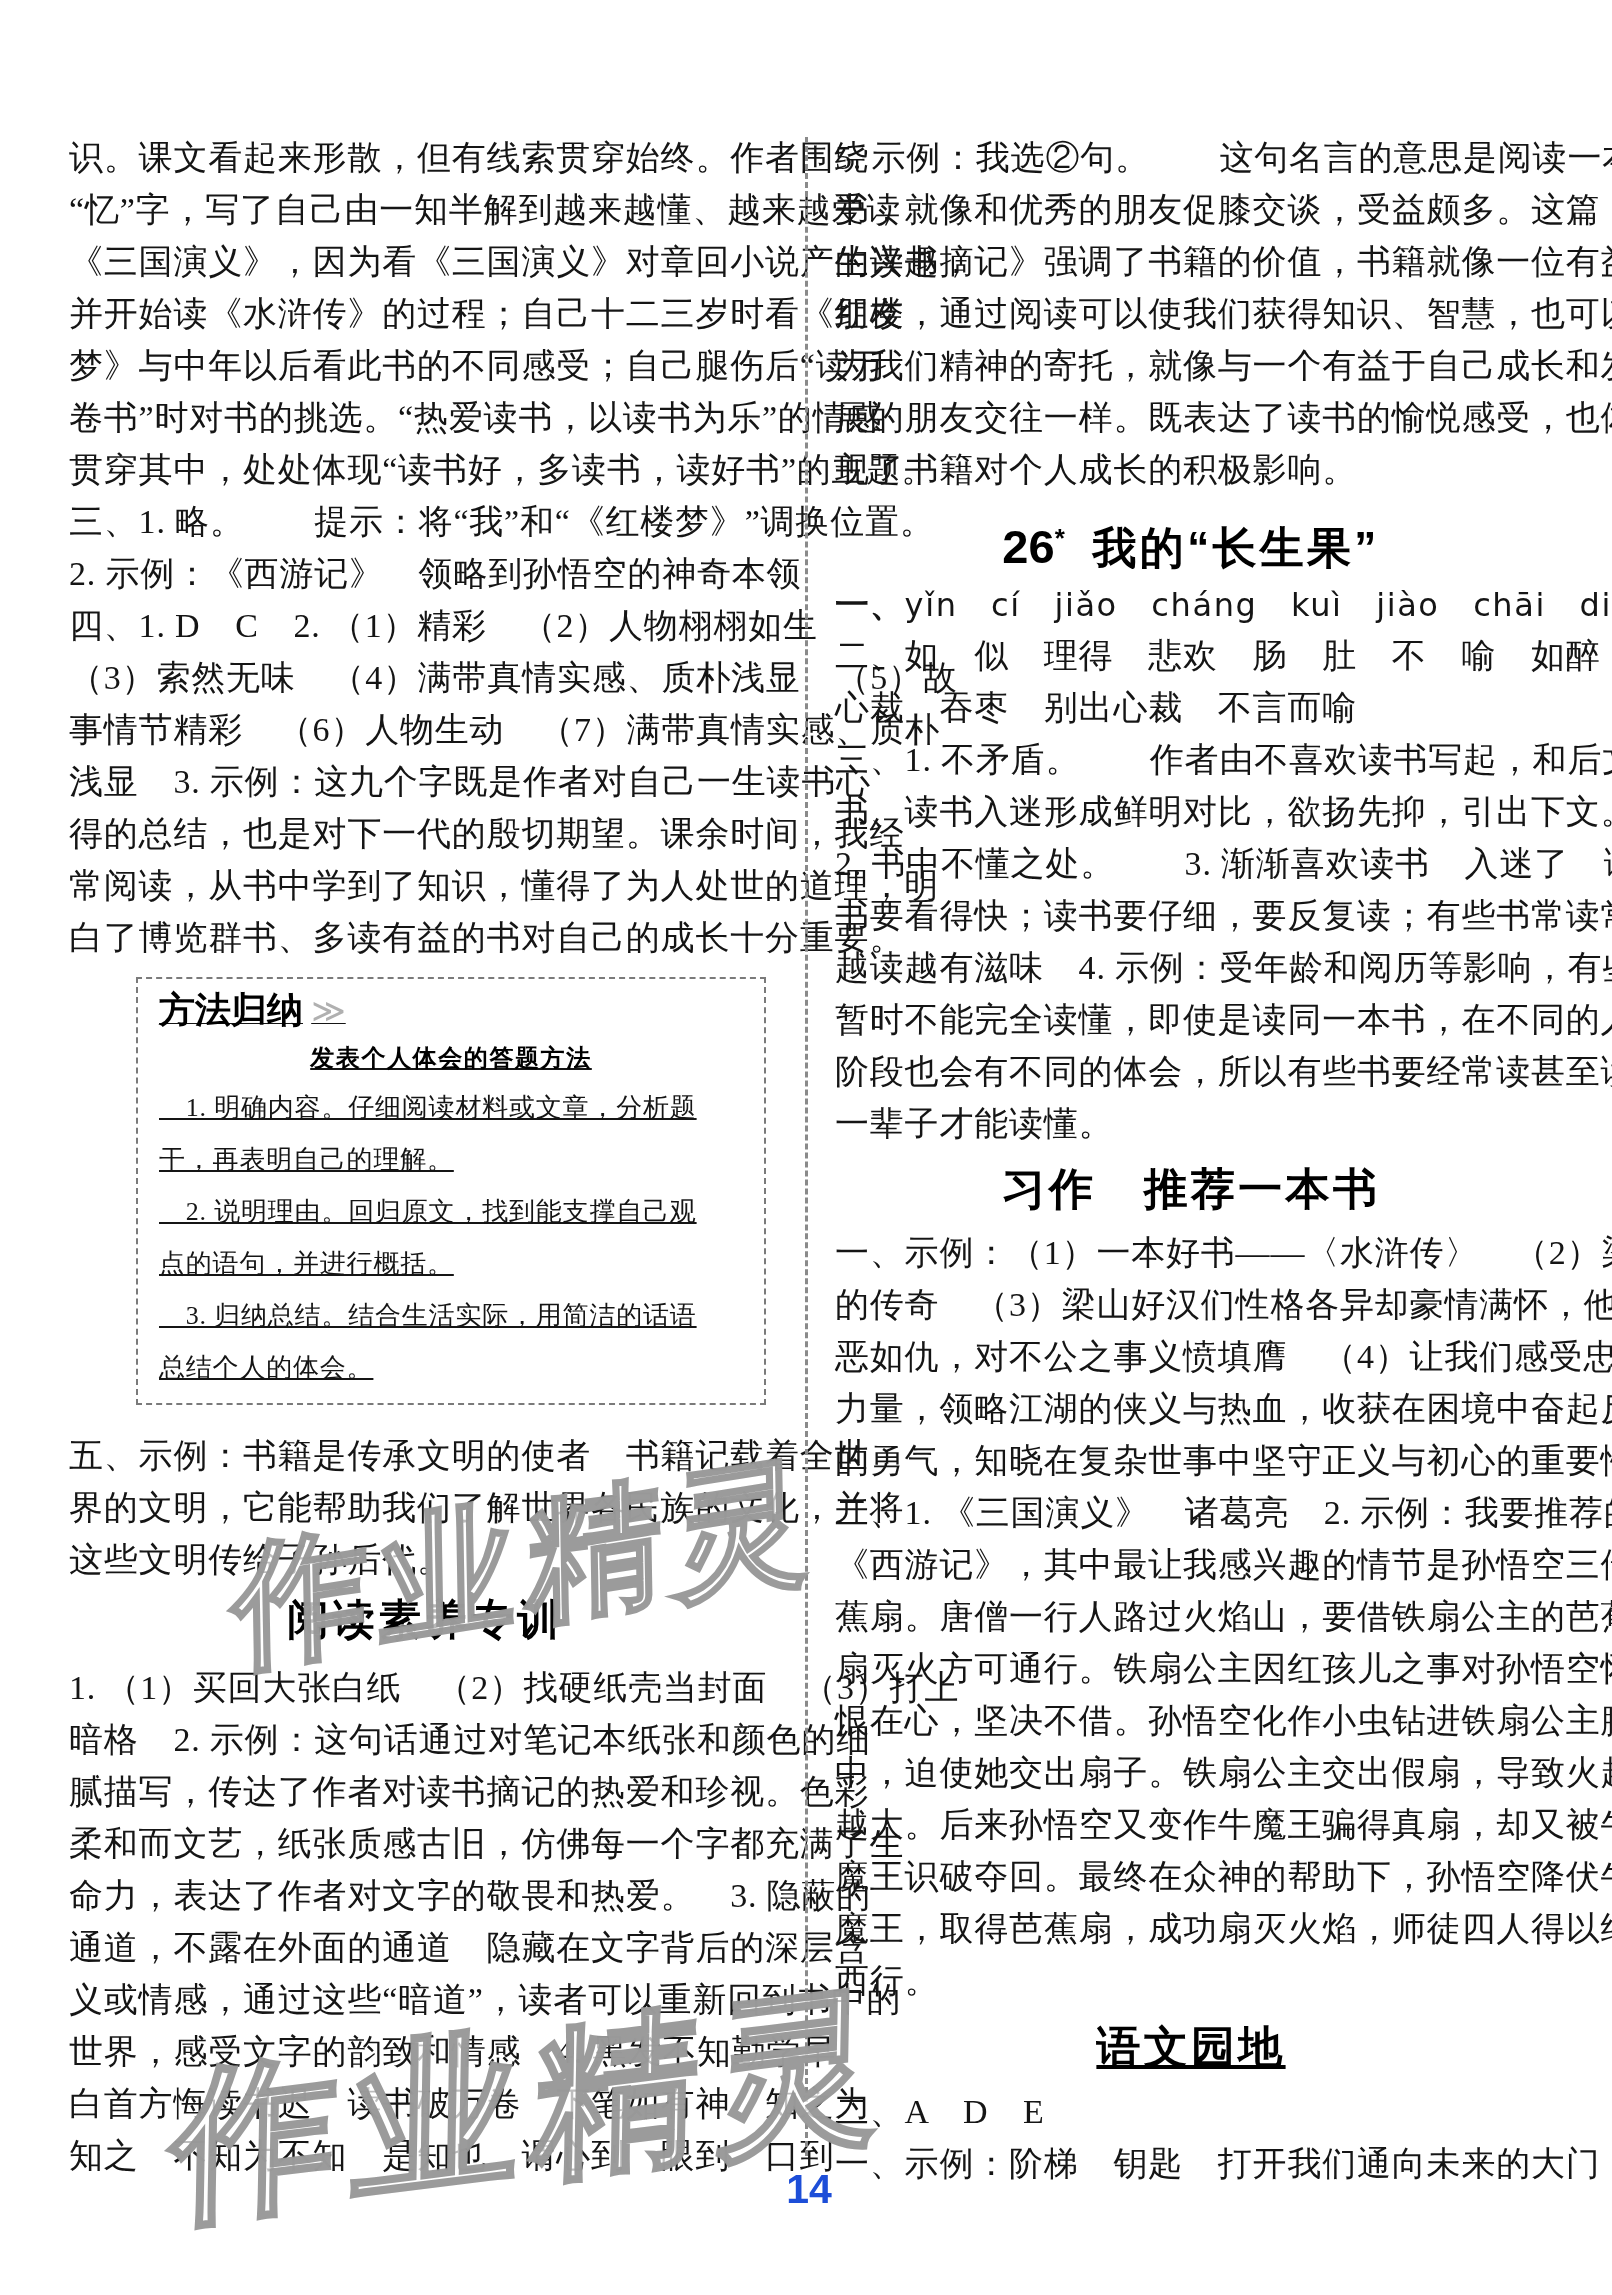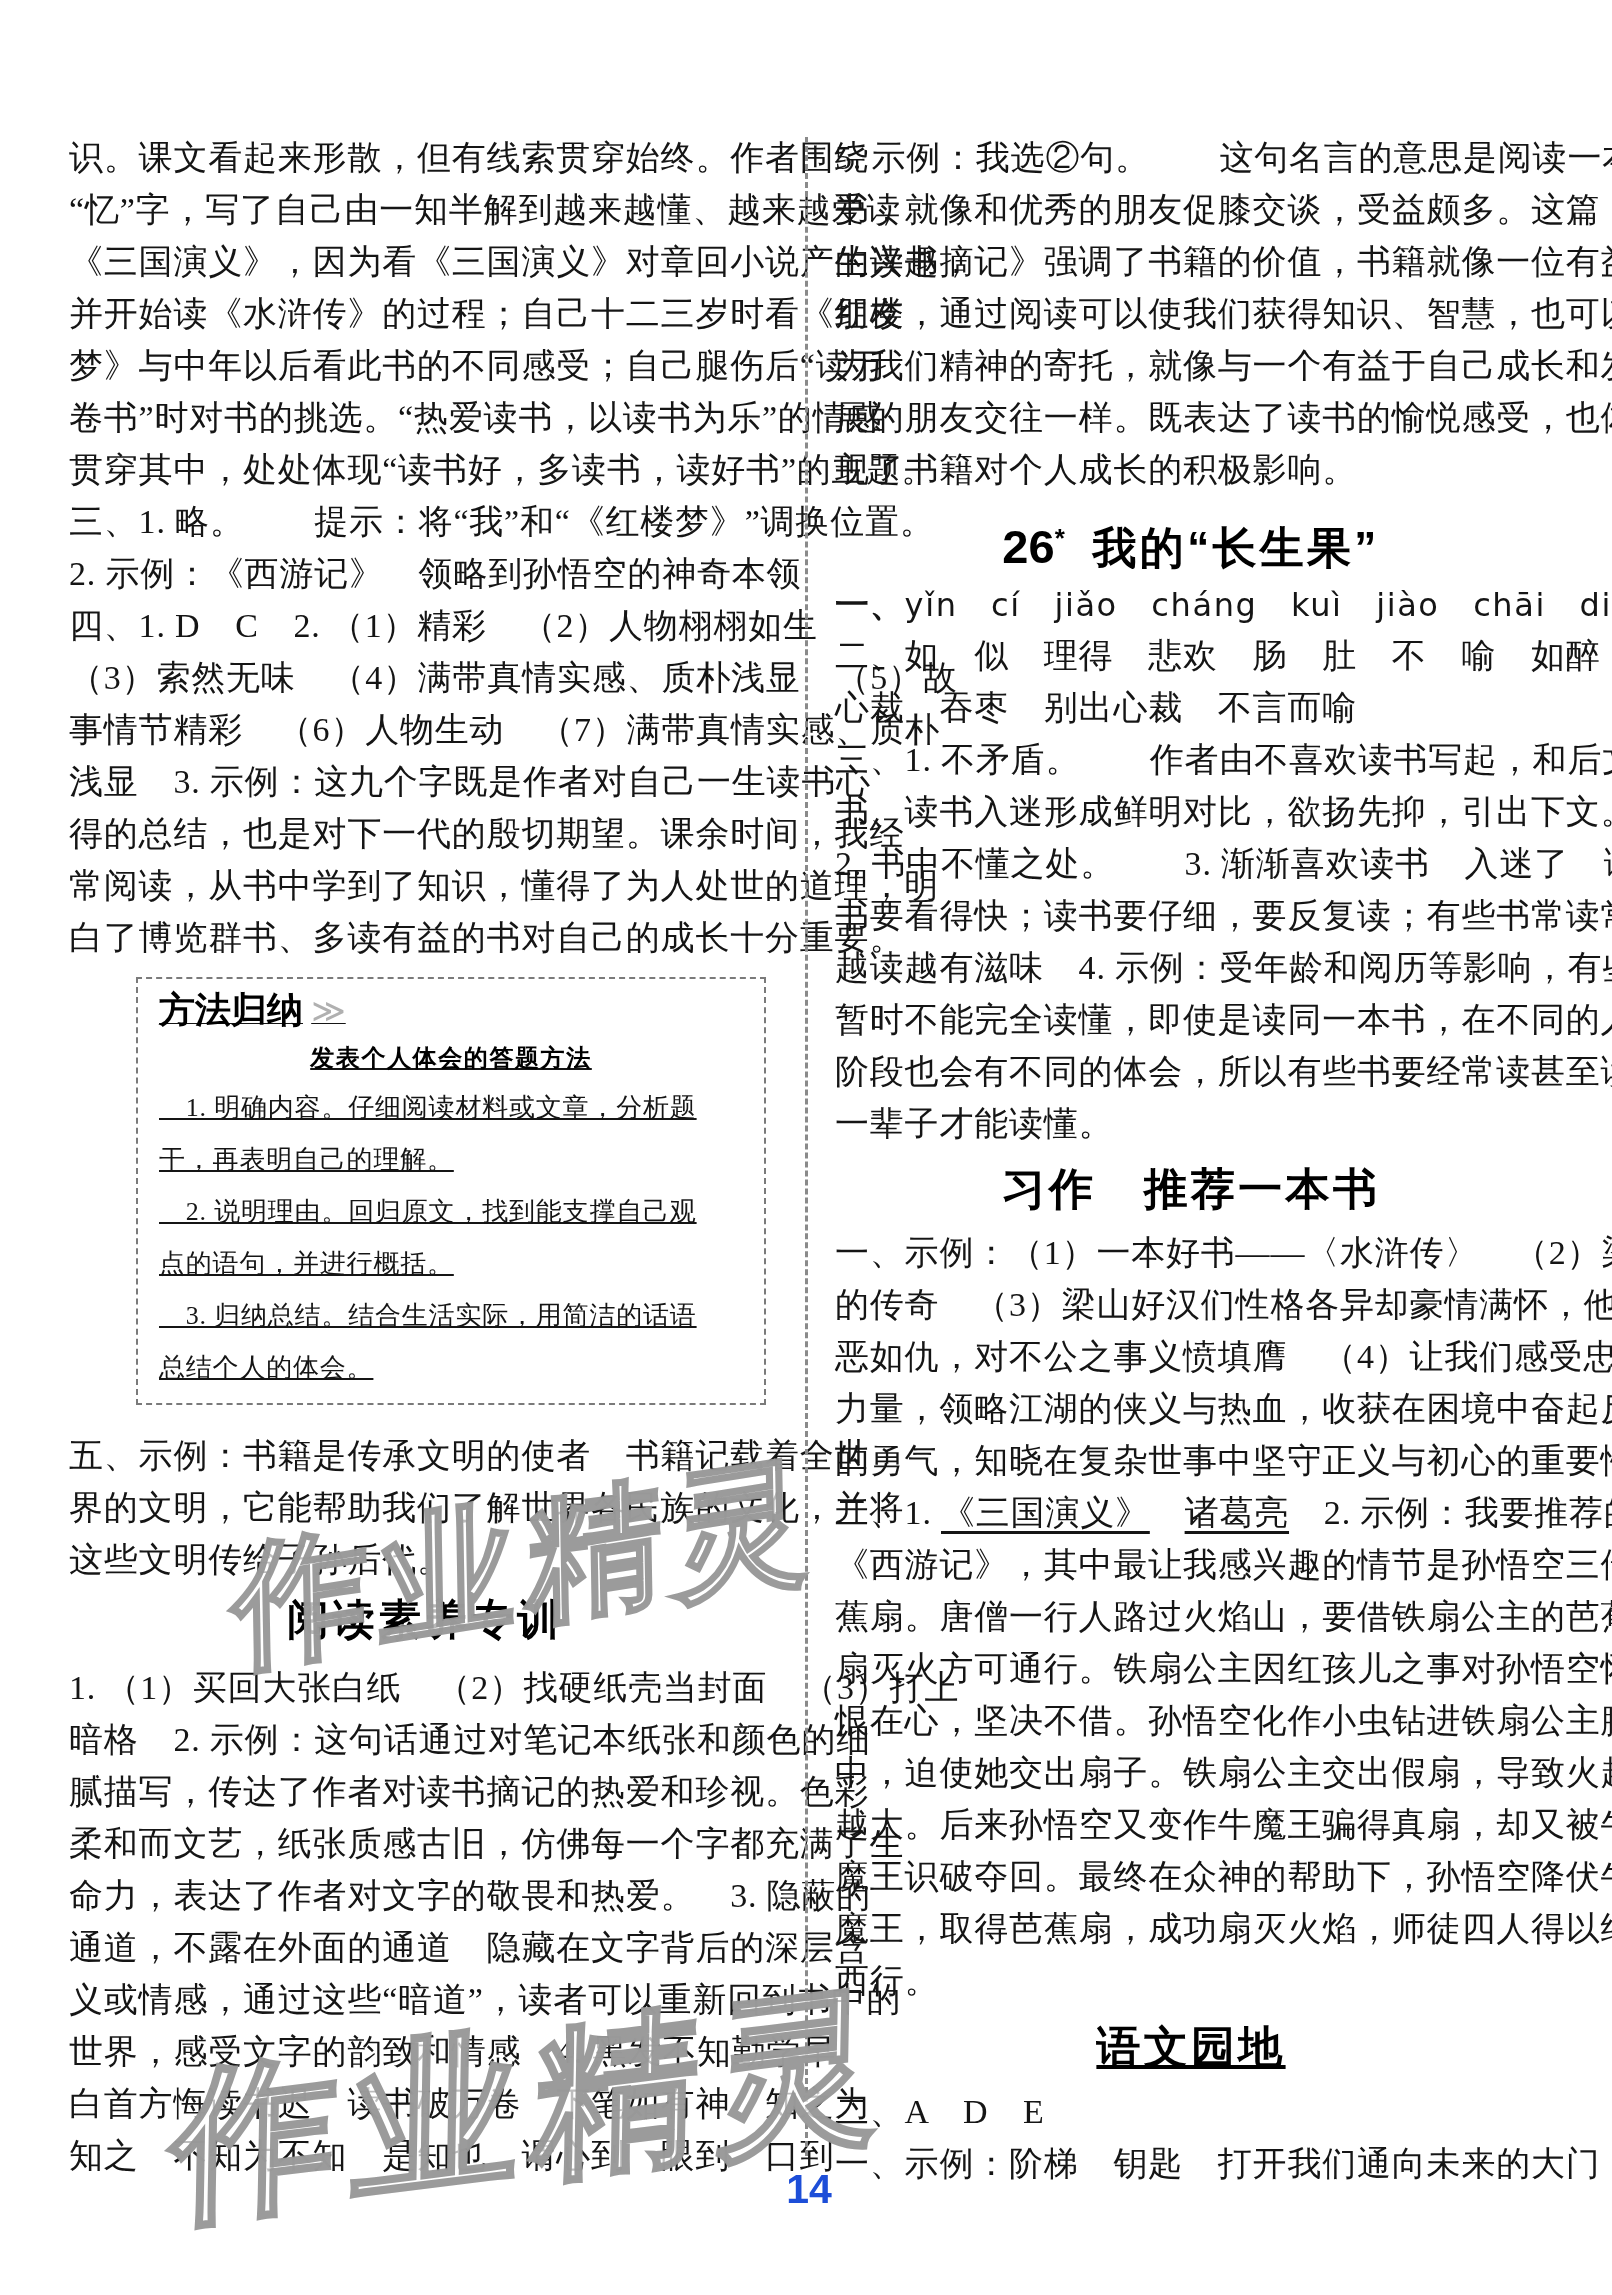--- a/index.html
+++ b/index.html
@@ -49,21 +49,21 @@
   .lesson-star{font-size:26px;vertical-align:super;font-weight:600;margin-right:24.5px;}
   .h-xiezuo{height:56px;line-height:56px;margin:11.4px 0 9.8px 0;}
   .h-yuwen{height:54px;line-height:54px;margin:13px 0 11.4px 0;text-decoration:underline;}
   
   .pinyin-marker{
     font-family:"Liberation Sans","DejaVu Sans",sans-serif;
     font-weight:bold;font-size:34px;
   }
   .pinyin{font-family:"DejaVu Sans","Liberation Sans",sans-serif;font-size:32px;letter-spacing:1.6px;}
   
-  .u{text-decoration:underline;text-decoration-thickness:2.5px;text-underline-offset:7.4px;}
+  .u{text-decoration-thickness:2.5px;text-underline-offset:7.4px;}
   
   .divider{
     position:absolute;left:805px;top:137px;height:2019px;width:0;
     border-left:3.3px dashed #8a8a8a;
   }
   
   .page-number{
     position:absolute;left:764px;top:2166px;width:90px;text-align:center;
     font-family:"Liberation Sans","DejaVu Sans",sans-serif;
     font-weight:bold;font-size:41px;color:#1d4ed8;

